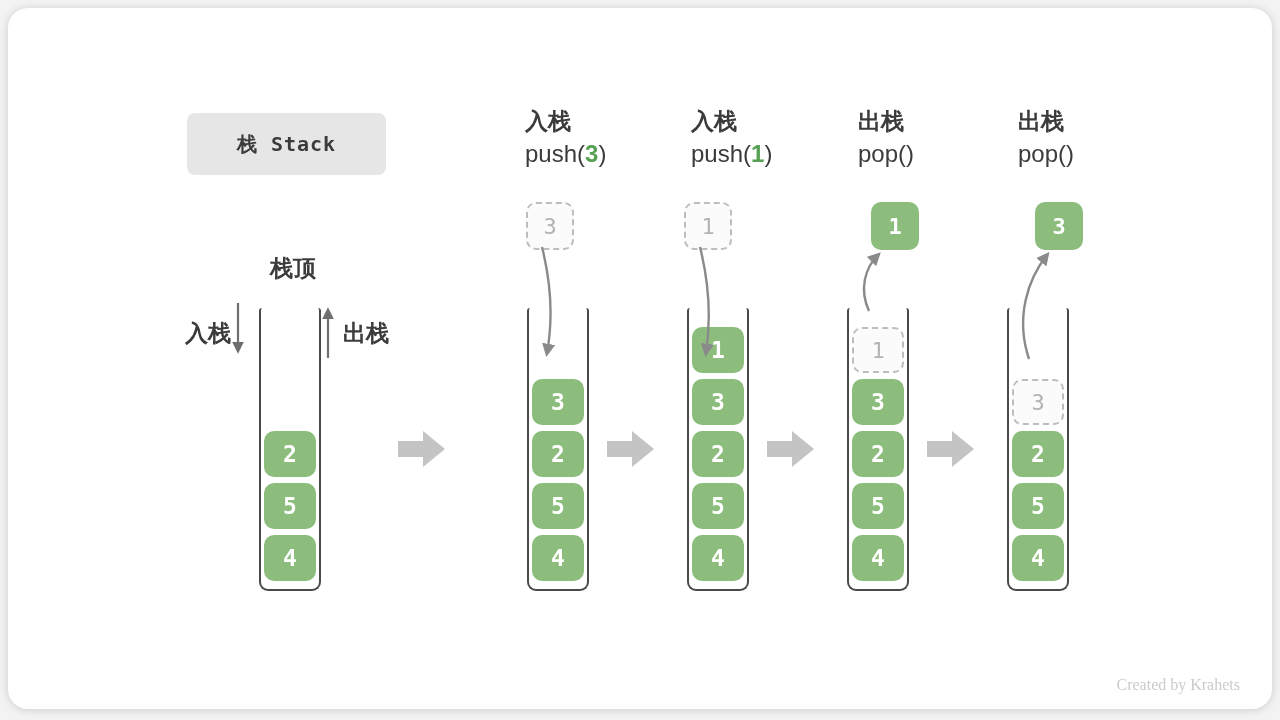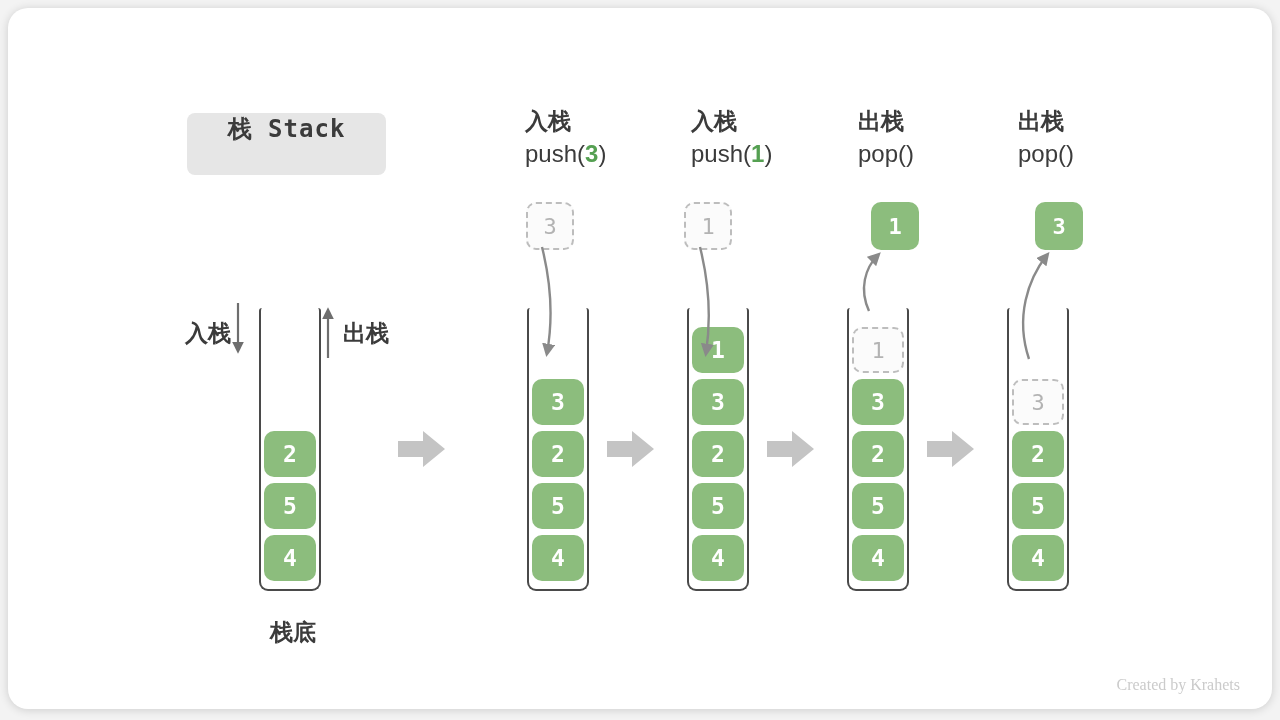--- a/index.html
+++ b/index.html
@@ -19,23 +19,23 @@
     box-shadow: 0 1px 10px rgba(0,0,0,0.16);
   }
 
   
   .title-box {
     position: absolute;
     left: 179px; top: 105px;
     width: 199px; height: 62px;
     background: #e6e6e6;
     border-radius: 8px;
-    display: flex; justify-content: center;
+    display: flex; align-items: center; justify-content: center;
     font-family: "DejaVu Sans Mono", monospace;
-    font-size: 24px; font-weight: 700; color: #3b3b3b;
+    font-size: 20px; font-weight: 700; color: #3b3b3b;
     letter-spacing: 1px;
   }
 
   
   .op { position: absolute; top: 98px; }
   .op-zh { font-size: 23px; font-weight: 700; color: #3b3b3b; height: 34px; }
   .op-code { font-family: Liberation Sans, sans-serif; font-size: 24px; color: #3b3b3b; }
   .op-arg { color: #55a052; font-weight: 700; }
 
   
@@ -120,21 +120,21 @@
   </div>
   <div class="op" style="left:850px">
     <div class="op-zh">出栈</div>
     <div class="op-code"><span>pop(</span><span class="op-arg"></span><span>)</span></div>
   </div>
   <div class="op" style="left:1010px">
     <div class="op-zh">出栈</div>
     <div class="op-code"><span>pop(</span><span class="op-arg"></span><span>)</span></div>
   </div>
 
-  <div class="zh-label centered" style="left:225px; top:609px">栈底</div>
+  <div class="zh-label centered" style="left:225px; top:245px">栈顶</div>
 
   <div class="zh-label" style="left:161px; top:310px; width:62px; text-align:right">入栈</div>
   <div class="zh-label" style="left:335px; top:310px">出栈</div>
 
   <div class="fly dashed" style="left:518px">3</div>
   <div class="fly dashed" style="left:676px">1</div>
   <div class="fly solid" style="left:863px">1</div>
   <div class="fly solid" style="left:1027px">3</div>
 
   <div class="container" style="left:251px"></div>

